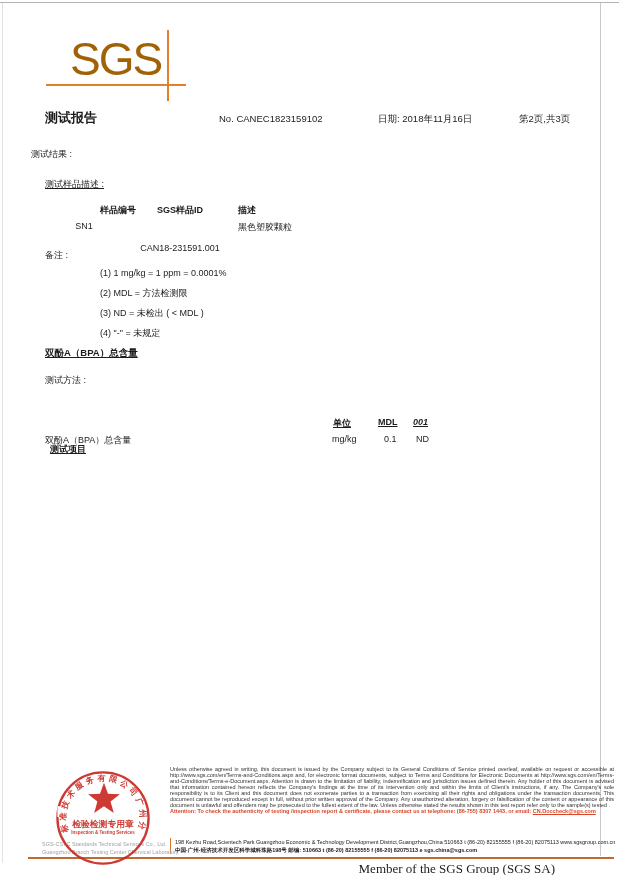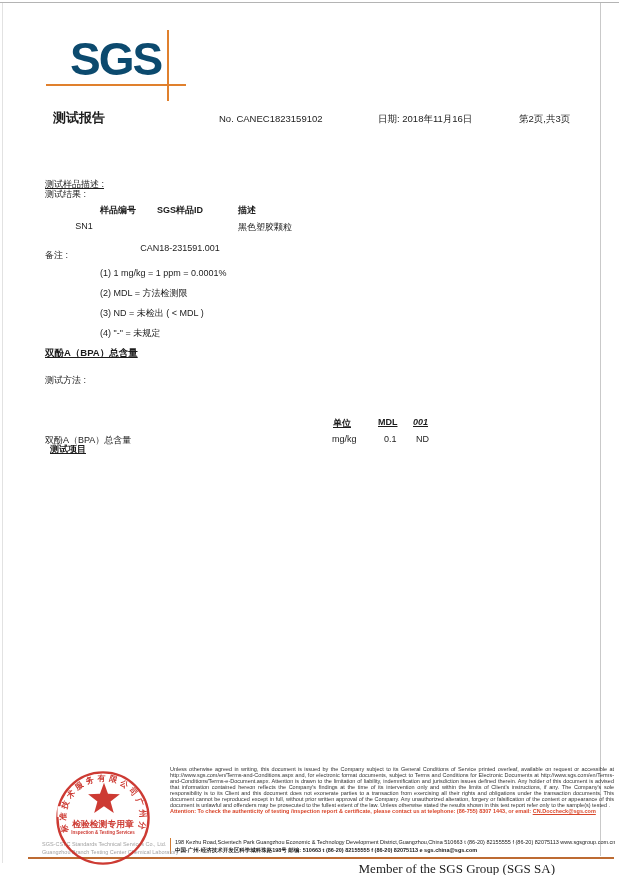--- a/index.html
+++ b/index.html
@@ -8,32 +8,32 @@
     font-family:"Liberation Sans","DejaVu Sans",sans-serif;color:#1c1c1c;
     overflow:hidden;margin:0 auto;
   }
   .abs{position:absolute;}
   
   .edge-top{left:0;top:2px;width:619px;height:1px;background:#b4b4b4;}
   .edge-right{left:600px;top:3px;width:1px;height:853px;background:#c9c9c9;}
   .edge-left{left:2px;top:3px;width:1px;height:860px;background:#e2e2e2;}
 
   
-  .logo-text{left:70px;top:36px;font-size:46px;font-weight:bold;color:#0c4a6e;letter-spacing:-2px;line-height:1;}
+  .logo-text{left:70px;top:36px;font-size:46px;font-weight:normal;color:#a16207;letter-spacing:-2px;line-height:1;}
   .logo-hline{left:46px;top:84px;width:140px;height:2px;background:#e0802d;}
   .logo-vline{left:167px;top:30px;width:2px;height:71px;background:#e0802d;}
 
   
-  .doc-title{left:45px;top:109px;font-size:13px;font-weight:bold;margin-left:8px;}
+  .doc-title{left:45px;top:109px;font-size:13px;font-weight:bold;}
   .doc-no{left:219px;top:113px;font-size:9.5px;}
   .doc-date{left:378px;top:113px;font-size:9.5px;}
   .doc-page{left:519px;top:113px;font-size:9.5px;}
 
   .t9{font-size:9px;}
-  .sec-results{left:45px;top:148px;margin-top:40px;}
+  .sec-results{left:31px;top:148px;}
   .sec-sampledesc{left:45px;top:178px;text-decoration:underline;text-align:right;}
 
   .st-h1{left:66px;top:204px;font-weight:bold;padding-left:34px;}
   .st-h2{left:135px;top:204px;width:90px;text-align:center;font-weight:bold;}
   .st-h3{left:238px;top:204px;font-weight:bold;text-align:right;}
   .st-v1{left:66px;top:221px;width:36px;text-align:center;}
   .st-v2{left:135px;top:221px;width:90px;text-align:center;margin-top:22px;}
   .st-v3{left:238px;top:221px;}
 
   .sec-remarks{left:45px;top:249px;}

